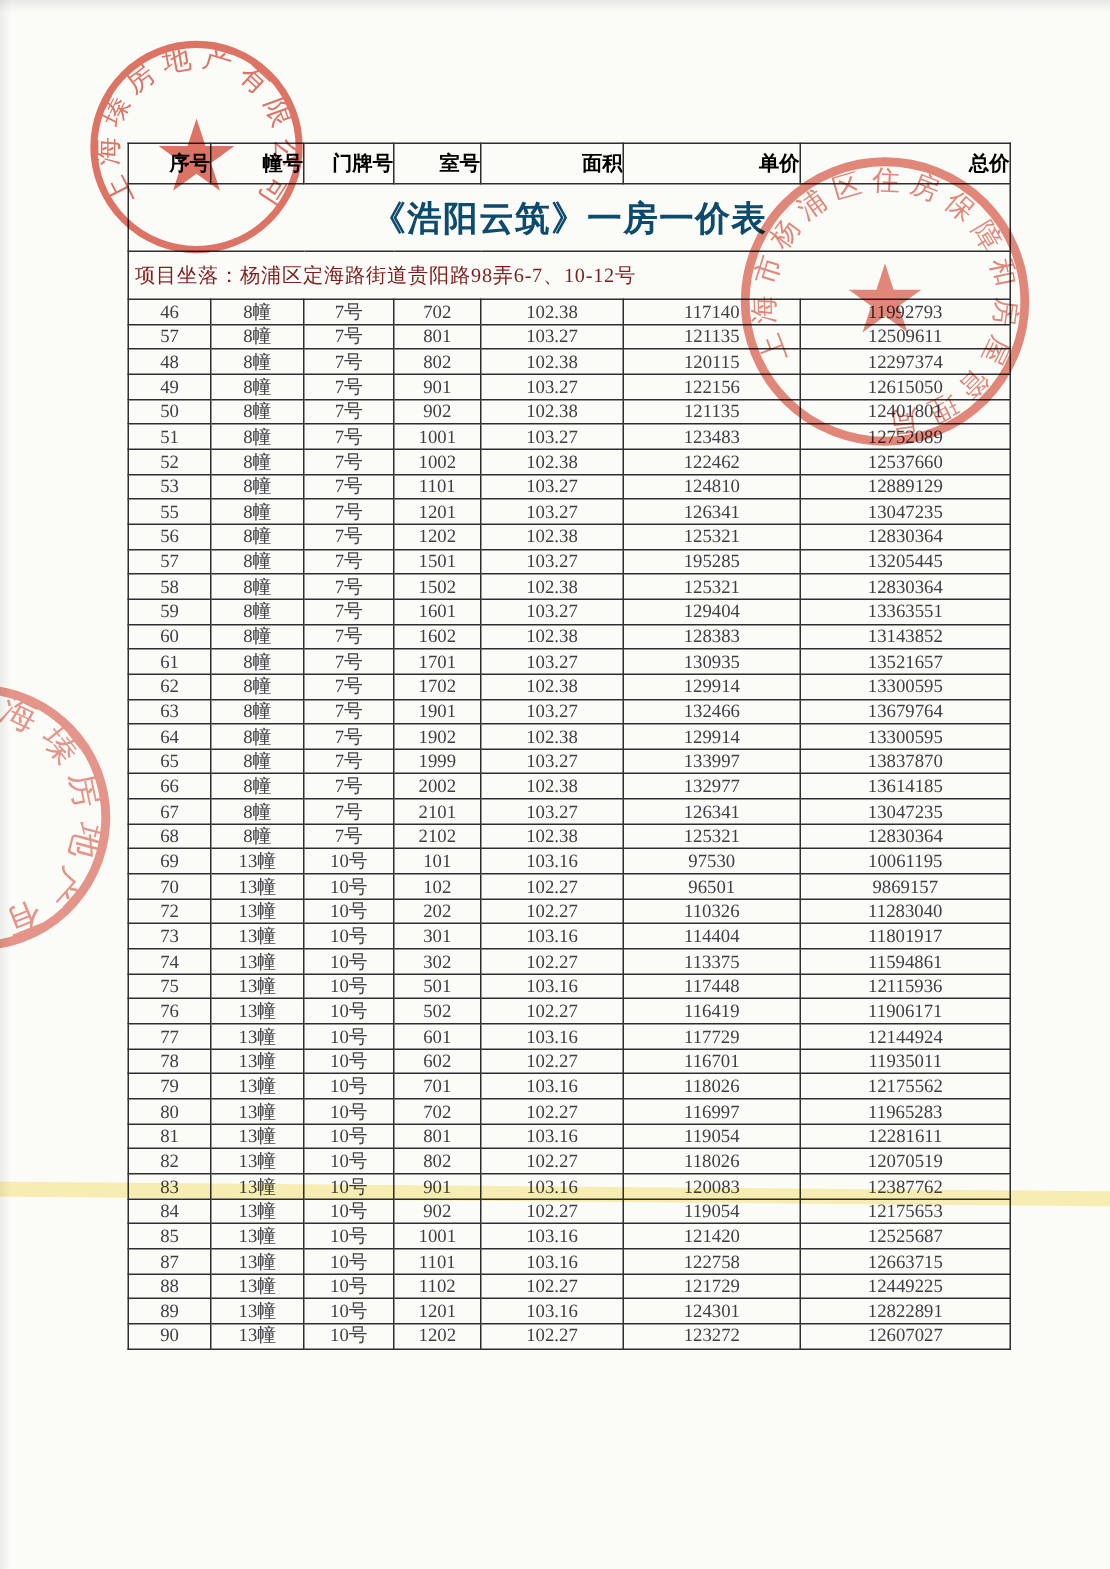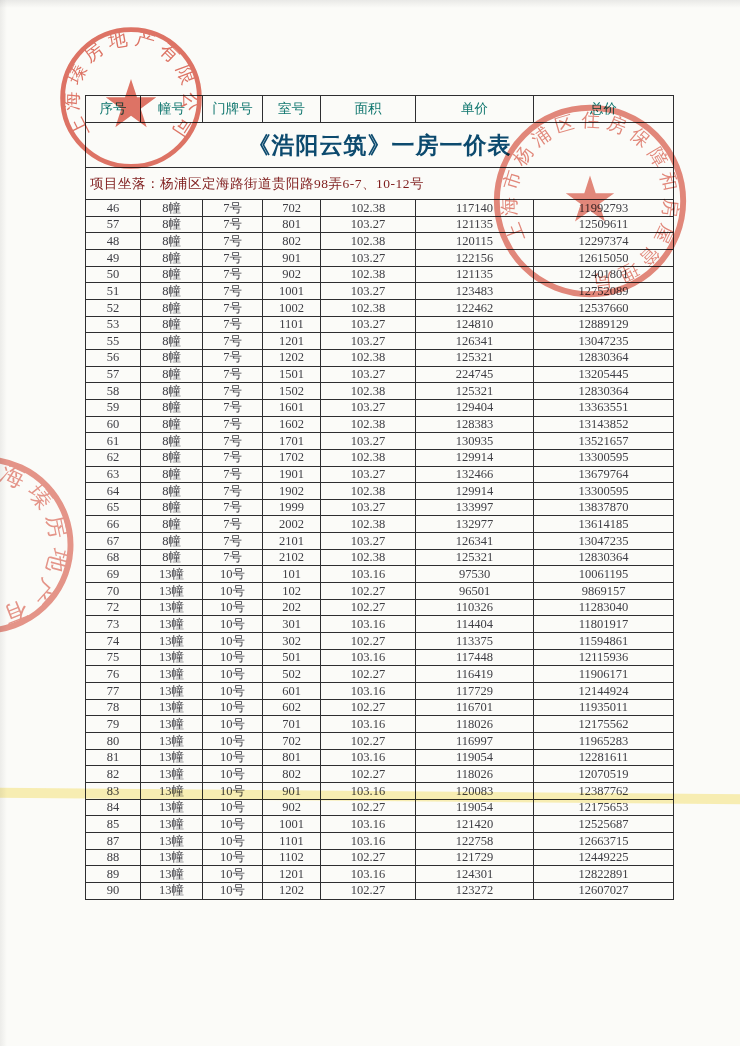--- a/index.html
+++ b/index.html
@@ -16,22 +16,22 @@
 
   .doc-table{position:absolute;left:85px;top:95px;width:588px;}
   table{border-collapse:collapse;table-layout:fixed;width:588px;}
   td,th{border:1px solid #2e2e30;padding:0;overflow:hidden;white-space:nowrap;}
 
   .title-cell{height:44px;text-align:center;vertical-align:middle;
     font-family:"Liberation Sans","DejaVu Sans",sans-serif;
     font-weight:700;font-size:23px;color:#0c4a6e;letter-spacing:1px;}
   .loc-cell{height:31px;text-align:left;vertical-align:middle;
     font-size:13.5px;color:#7f1d1d;padding-left:4px;letter-spacing:.5px;}
-  thead th{height:26px;font-size:13.5px;font-weight:400;color:#0f766e;
-    text-align:center;vertical-align:middle;}
+  thead th{height:26px;font-size:13.5px;font-weight:700;color:#000000;
+    text-align:right;vertical-align:middle;}
   tbody td{height:15.67px;font-size:12.5px;line-height:1;text-align:center;
     vertical-align:middle;color:#3e3e44;}
 
   
   .seal{position:absolute;mix-blend-mode:multiply;pointer-events:none;}
   .seal-ring{fill:none;stroke:var(--seal-color);}
   .seal-star{fill:var(--seal-color);}
   .seal-text{fill:var(--seal-color);font-family:"Liberation Sans","DejaVu Sans",sans-serif;}
   #seal-company{left:55px;top:22px;opacity:.72;}
   #seal-authority{left:487px;top:98px;opacity:.62;}
@@ -169,21 +169,21 @@
           <td>102.38</td>
           <td>125321</td>
           <td>12830364</td>
         </tr>
         <tr>
           <td>57</td>
           <td>8幢</td>
           <td>7号</td>
           <td>1501</td>
           <td>103.27</td>
-          <td>224745</td>
+          <td>195285</td>
           <td>13205445</td>
         </tr>
         <tr>
           <td>58</td>
           <td>8幢</td>
           <td>7号</td>
           <td>1502</td>
           <td>102.38</td>
           <td>125321</td>
           <td>12830364</td>

